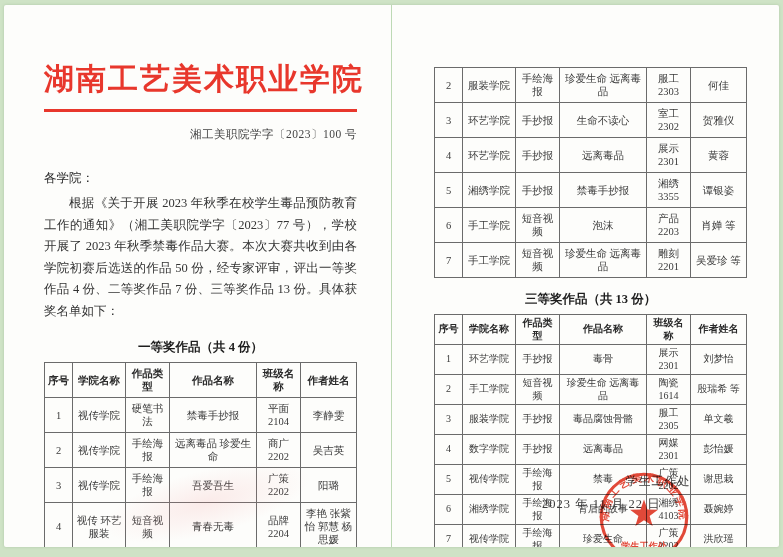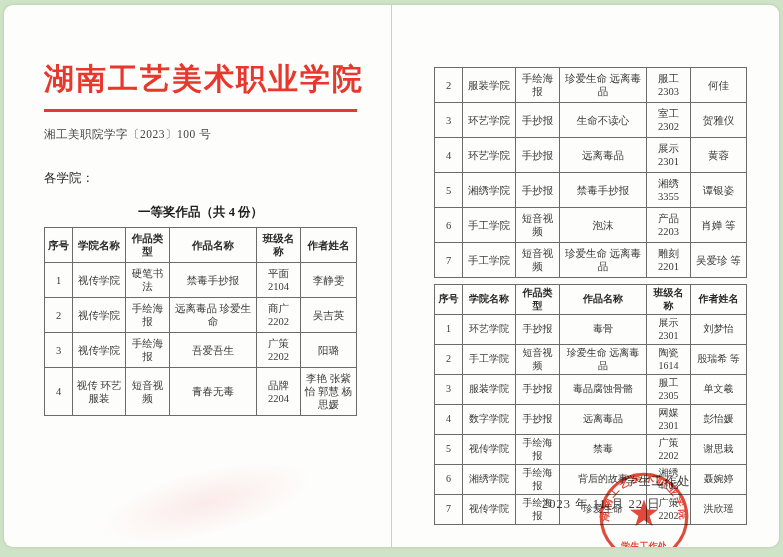--- a/index.html
+++ b/index.html
@@ -4,32 +4,32 @@
 <style>
   html,body{margin:0;padding:0;}
   body{
     width:783px;height:557px;position:relative;overflow:hidden;
     background:#cfe3c6;
     font-family:"Liberation Serif","DejaVu Serif",serif;
     color:#2b2b2b;
   }
   .doc{
     position:absolute;left:4px;top:5px;width:775px;height:542px;
-    background:#fdfdfb;border-radius:9px;display:flex;
+    background:#fdfdfb;border-radius:2px;display:flex;
     box-shadow:0 0 3px rgba(120,150,110,.35);
   }
   .page{flex:1;position:relative;overflow:hidden;}
   .page-left{border-right:1px solid #bdd9b5;padding:54px 34px 0 40px;box-sizing:border-box;}
   .page-right{padding:56px 32px 0 42px;box-sizing:border-box;}
   .school-name{
     text-align:center;color:#e8372c;font-weight:bold;
     font-size:30px;letter-spacing:2px;white-space:nowrap;
   }
   .red-rule{height:3px;background:#e8372c;margin-top:9px;}
-  .doc-number{text-align:left;font-size:11.5px;margin-top:15px;color:#444;letter-spacing:.5px;}
+  .doc-number{text-align:right;font-size:11.5px;margin-top:15px;color:#444;letter-spacing:.5px;}
   .doc-title{text-align:center;font-size:13.5px;font-weight:bold;margin-top:13px;color:#1d1d1d;letter-spacing:.5px;}
   .salutation{font-size:12.5px;margin-top:28px;}
   .para{
     font-size:12.5px;line-height:21.5px;margin:6px 0 0 0;
     text-indent:2em;text-align:justify;color:#333;
   }
   .tbl-title{text-align:center;font-weight:bold;font-size:12.5px;margin-top:17px;color:#1d1d1d;}
   table.awards{
     width:100%;border-collapse:collapse;margin-top:6px;
     font-size:10.5px;color:#3a3a3a;table-layout:fixed;
@@ -66,20 +66,21 @@
 </head>
 <body>
 
 <div class="doc">
 
   <div class="page page-left">
     <div class="school-name">湖南工艺美术职业学院</div>
     <div class="red-rule"></div>
     <div class="doc-number">湘工美职院学字〔2023〕100 号</div>
     <div class="salutation">各学院：</div>
+    <p class="para">根据《关于开展 2023 年秋季在校学生毒品预防教育工作的通知》（湘工美职院学字〔2023〕77 号），学校开展了 2023 年秋季禁毒作品大赛。本次大赛共收到由各学院初赛后选送的作品 50 份，经专家评审，评出一等奖作品 4 份、二等奖作品 7 份、三等奖作品 13 份。具体获奖名单如下：</p>
 
     <div class="tbl-title">一等奖作品（共 4 份）</div>
     <table class="awards">
       <colgroup>
           <col class="c1">
           <col class="c2">
           <col class="c3">
           <col class="c4">
           <col class="c5">
           <col class="c6">
@@ -188,20 +189,21 @@
             <td>7</td>
             <td>手工学院</td>
             <td>短音视频</td>
             <td>珍爱生命 远离毒品</td>
             <td>雕刻 2201</td>
             <td>吴爱珍 等</td>
           </tr>
         </tbody>
     </table>
 
+    <div class="tbl-title mt">三等奖作品（共 13 份）</div>
     <table class="awards small">
       <colgroup>
           <col class="c1">
           <col class="c2">
           <col class="c3">
           <col class="c4">
           <col class="c5">
           <col class="c6">
         </colgroup>
       <thead>

